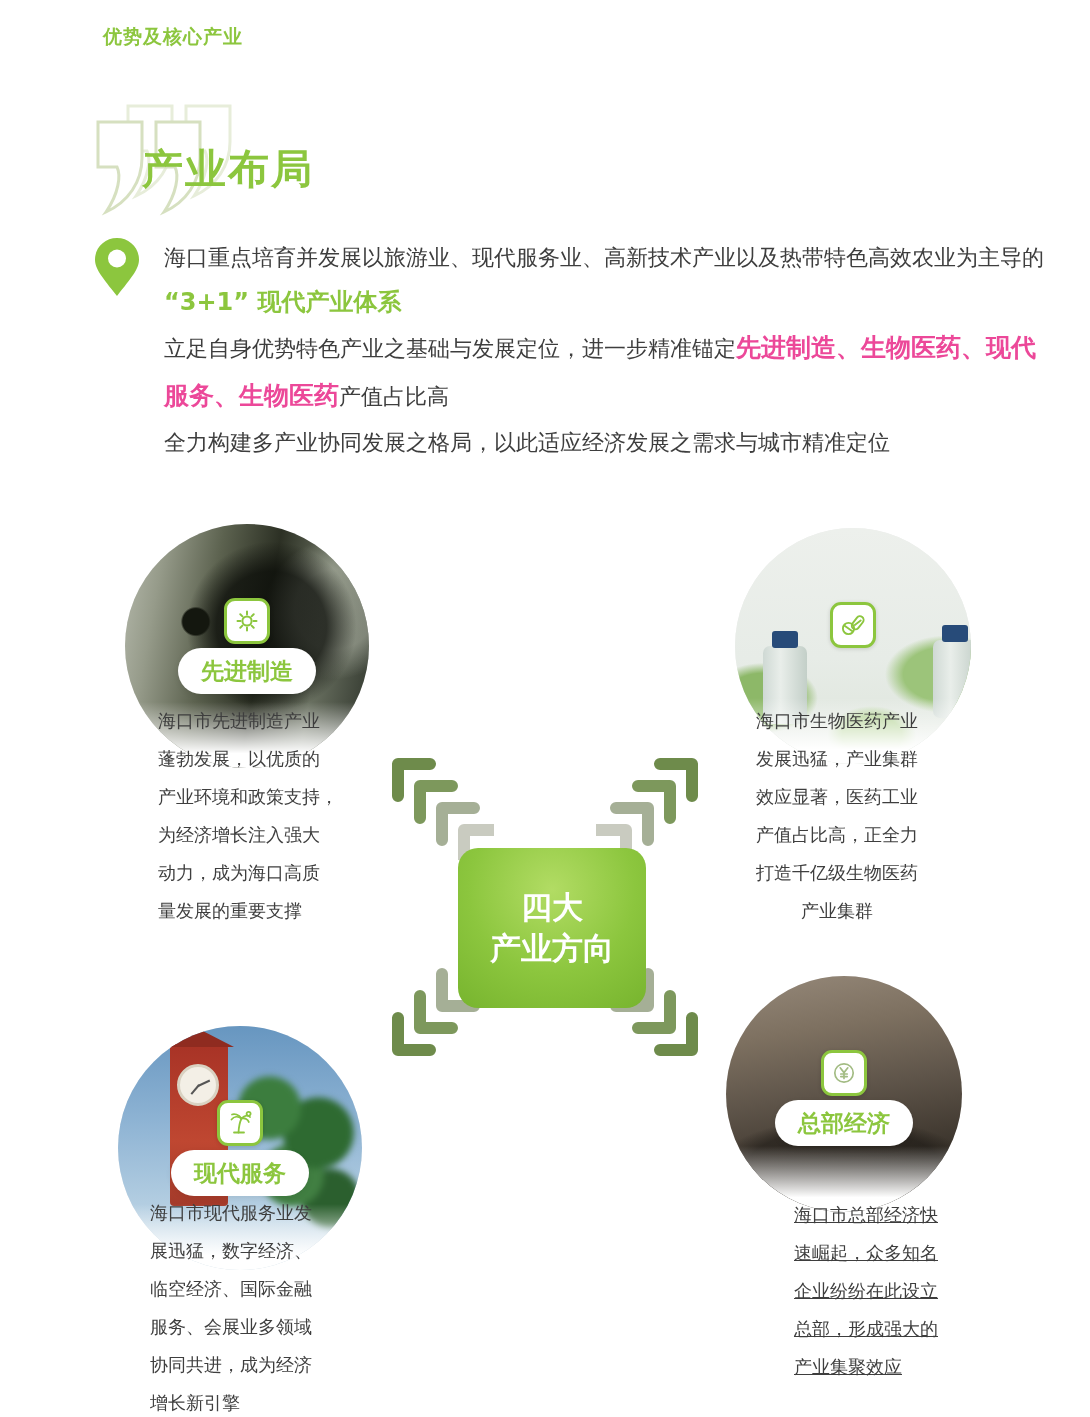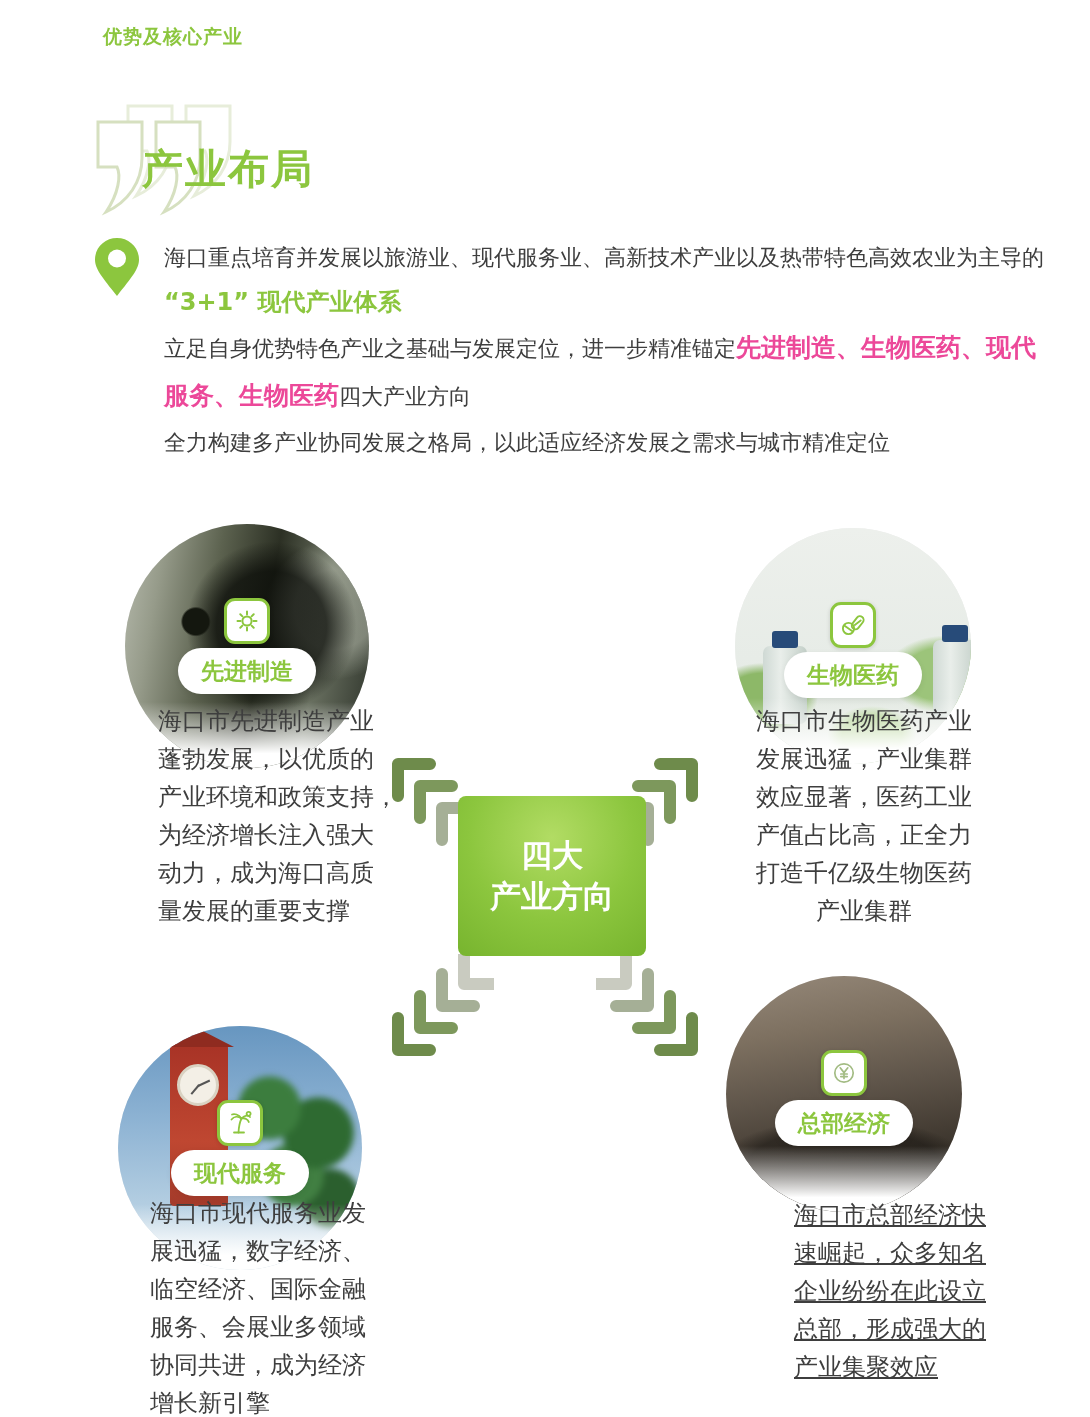--- a/index.html
+++ b/index.html
@@ -29,27 +29,27 @@
   .photo{position:absolute;left:0;top:0;right:0;bottom:0;}
   .fade{position:absolute;left:0;right:0;bottom:0;height:66px;
         background:linear-gradient(to bottom,rgba(255,255,255,0) 0%,#fff 78%);}
   .badge{position:absolute;left:50%;transform:translateX(-50%);top:74px;width:46px;height:46px;
          background:#fff;border:3px solid #8CC63E;border-radius:11px;box-sizing:border-box;
          display:flex;align-items:center;justify-content:center;box-shadow:0 1px 4px rgba(0,0,0,.15);}
   .pill{position:absolute;left:50%;transform:translateX(-50%);top:124px;height:46px;
         background:#fff;border-radius:23px;padding:0 23px;display:flex;align-items:center;justify-content:center;
         font-size:23px;font-weight:bold;color:#8CC63E;white-space:nowrap;box-shadow:0 2px 6px rgba(0,0,0,.07);}
   
-  .desc{position:absolute;font-size:24px;line-height:38px;color:#3E3E3E;white-space:pre-line;}
+  .desc{position:absolute;font-size:18px;line-height:38px;color:#3E3E3E;white-space:pre-line;}
   .desc.tl{left:158px;top:702px;}
   .desc.tr{left:756px;top:702px;text-align:center;}
   .desc.bl{left:150px;top:1194px;}
   .desc.br{left:794px;top:1196px;text-decoration:underline;}
   
-  .center-box{position:absolute;left:458px;top:796px;width:188px;height:160px;border-radius:8px;
+  .center-box{position:absolute;left:458px;top:848px;width:188px;height:160px;border-radius:20px;
               background:radial-gradient(circle at 50% 26%,#B2DC64 0%,#8CC63E 55%,#77B42E 100%);
               display:flex;flex-direction:column;align-items:center;justify-content:center;
               color:#fff;font-weight:bold;font-size:31px;line-height:41px;text-align:center;}
   .cluster{position:absolute;}
   .cluster.c-tl{left:390px;top:756px;}
   .cluster.c-tr{left:596px;top:756px;}
   .cluster.c-bl{left:390px;top:954px;}
   .cluster.c-br{left:596px;top:954px;}
   
   .photo-mfg{background:
@@ -103,21 +103,21 @@
   <h1 class="title">产业布局</h1>
 
   <svg class="pin" width="50" height="62" viewBox="0 0 50 62">
     <path d="M25,2 C12.8,2 3,11.6 3,23.5 C3,33 10,41 25,60 C40,41 47,33 47,23.5 C47,11.6 37.2,2 25,2 Z" fill="#8CC63E"></path>
     <circle cx="25" cy="22.5" r="9" fill="#fff"></circle>
   </svg>
 
   <div class="intro">
     <p class="p1">海口重点培育并发展以旅游业、现代服务业、高新技术产业以及热带特色高效农业为主导的</p>
     <p class="p1hl">“3+1” 现代产业体系</p>
-    <p class="p2"><span>立足自身优势特色产业之基础与发展定位，进一步精准锚定</span><span class="hl">先进制造、生物医药、现代</span><br><span class="hl">服务、生物医药</span><span>四大产业方向</span></p>
+    <p class="p2"><span>立足自身优势特色产业之基础与发展定位，进一步精准锚定</span><span class="hl">先进制造、生物医药、现代</span><br><span class="hl">服务、生物医药</span><span>产值占比高</span></p>
     <p class="p3">全力构建多产业协同发展之格局，以此适应经济发展之需求与城市精准定位</p>
   </div>
 
   <div class="circle tl">
     <div class="photo photo-mfg"></div>
     <div class="fade"></div>
     <div class="badge">
       <svg width="28" height="28" viewBox="0 0 28 28" fill="none" stroke="#8CC63E" stroke-width="2" stroke-linecap="round">
         <circle cx="14" cy="14" r="4.6"></circle>
         <path d="M14,4.5 V7.5 M14,20.5 V23.5 M4.5,14 H7.5 M20.5,14 H23.5 M7.3,7.3 L9.4,9.4 M18.6,18.6 L20.7,20.7 M20.7,7.3 L18.6,9.4 M9.4,18.6 L7.3,20.7"></path>
@@ -139,21 +139,20 @@
     </div>
     <div class="fade"></div>
     <div class="badge">
       <svg width="28" height="28" viewBox="0 0 28 28" fill="none" stroke="#8CC63E" stroke-width="1.9" stroke-linecap="round">
         <circle cx="9.5" cy="17.5" r="5.6"></circle>
         <path d="M5.6,14.8 L13.4,20.2"></path>
         <rect x="15" y="4.5" width="7.4" height="14.6" rx="3.7" transform="rotate(38 18.7 11.8)"></rect>
         <path d="M15.8,14 L21.7,9.6"></path>
       </svg>
     </div>
-    <div class="pill">生物医药</div>
   </div>
   <div class="desc tr">海口市生物医药产业
 发展迅猛，产业集群
 效应显著，医药工业
 产值占比高，正全力
 打造千亿级生物医药
 产业集群</div>
 
   <div class="circle bl">
     <div class="photo photo-srv">

